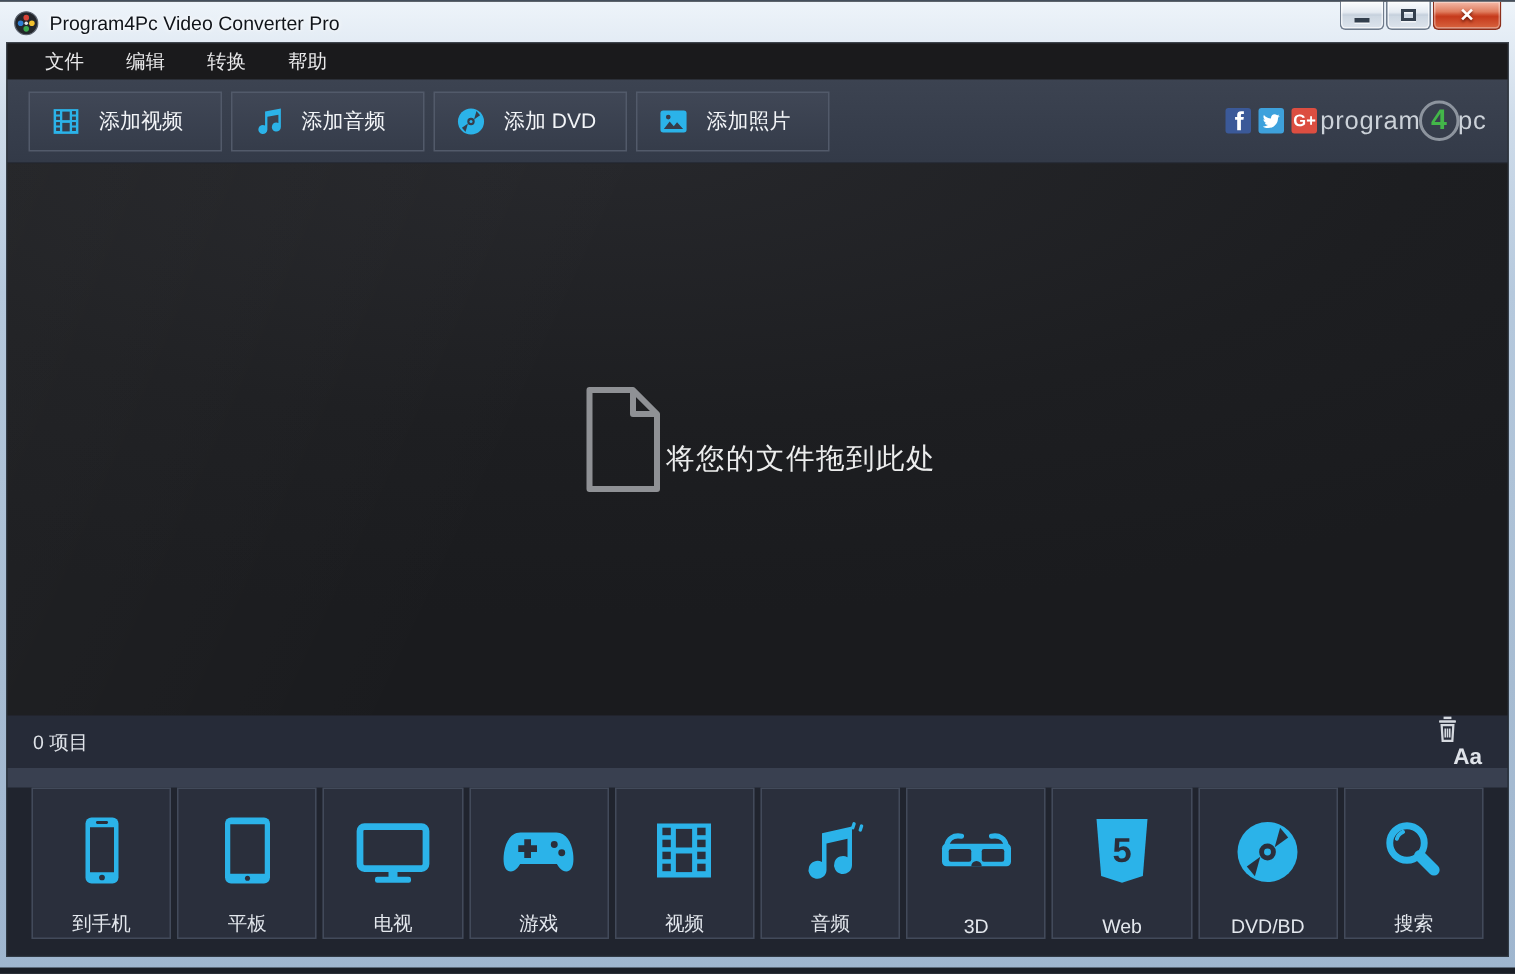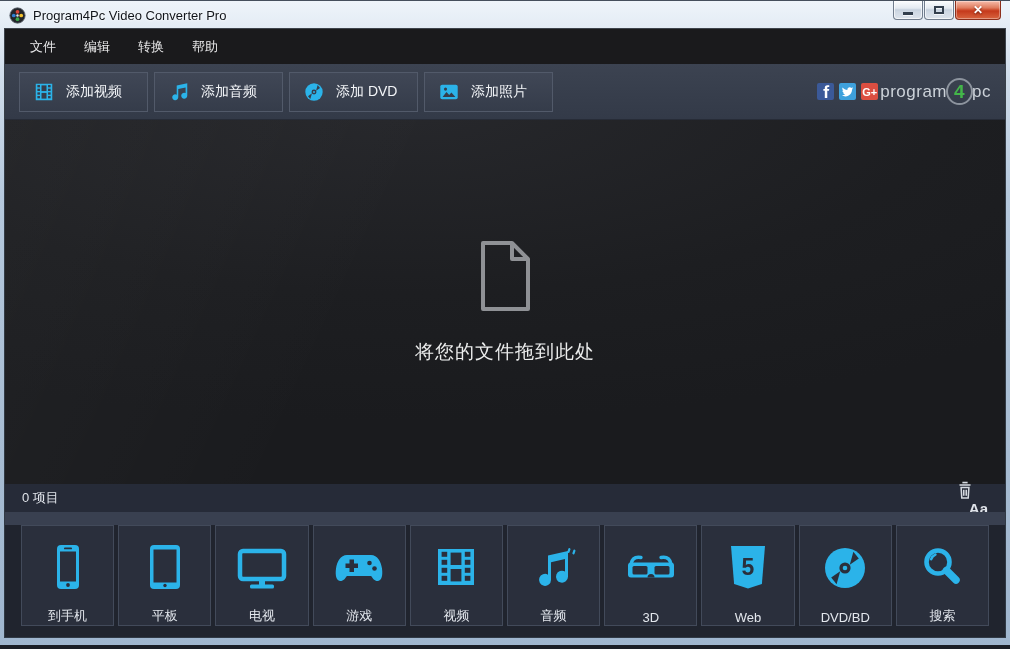--- a/index.html
+++ b/index.html
@@ -34,21 +34,21 @@
   .glyph-close{ color:#fff; font-size:12px; font-weight:bold; text-shadow:0 1px 2px #6d1d0d; line-height:1; }
 
   
   .content{
     position:absolute; top:28px; left:5px; right:5px; bottom:12px;
     display:flex; flex-direction:column; background:#1e1f22;
     box-shadow:0 0 0 1px rgba(20,26,34,.8);
   }
 
   
-  .menubar{ height:35px; flex:0 0 auto; background:#1a1a1c; display:flex; align-items:center; padding-left:11px; }
+  .menubar{ height:24px; flex:0 0 auto; background:#1a1a1c; display:flex; align-items:center; padding-left:11px; }
   .menu-item{ color:#e9e9ea; font-size:13px; padding:0 14px; height:100%; display:flex; align-items:center; cursor:default; }
 
   
   .toolbar{
     height:56px; flex:0 0 auto; display:flex; align-items:center; padding:0 14px;
     background:linear-gradient(180deg,#3c4351 0%,#333a48 100%);
     border-bottom:1px solid #272c37;
   }
   .tb-btn{
     width:129px; height:40px; margin-right:6px; display:flex; align-items:center; padding-left:13px;
@@ -60,30 +60,30 @@
   .social{ width:17px; height:17px; border-radius:2px; margin-left:5px; display:flex; align-items:center; justify-content:center; }
   .logo{ margin-left:2px; display:flex; align-items:center; color:#ccd2d9; font-size:17px; letter-spacing:.5px; }
   .logo .circ{
     width:27px; height:27px; border:2px solid #8d949e; border-radius:50%;
     display:flex; align-items:center; justify-content:center; margin:0 -1px;
     font-size:19px; font-weight:bold;
   }
 
   
   .dropzone{
-    flex:1 1 auto; display:flex; flex-direction:column; align-items:center; justify-content:center;
+    flex:1 1 auto; display:flex; flex-direction:row; align-items:center; justify-content:center;
     background:
       linear-gradient(115deg, rgba(255,255,255,.03) 0%, rgba(255,255,255,0) 38%),
       radial-gradient(900px 320px at 40% -5%, #27282c 0%, #1d1e21 60%, #1a1b1e 100%);
   }
   .drop-msg{ margin-top:26px; font-size:19px; color:#eceded; letter-spacing:1px; }
 
   
   .statusbar{
-    height:28px; flex:0 0 auto; background:#262b38; display:flex; align-items:center;
+    height:35px; flex:0 0 auto; background:#262b38; display:flex; align-items:center;
     padding:0 17px; color:#dfe3e9; font-size:13px;
   }
   .sb-right{ margin-left:auto; display:flex; align-items:center;flex-direction:column; }
   .sb-trash{ width:18px; height:20px; cursor:default; }
   .sb-font{ margin-left:26px; font-size:15px; font-weight:bold; color:#dfe3e9; cursor:default; }
 
   
   .formats{ height:125px; flex:0 0 auto; background:#20242e; }
   .formats .band{ height:13px; background:#394050; }
   .tiles{ display:flex; gap:4px; padding:0 16px; }

